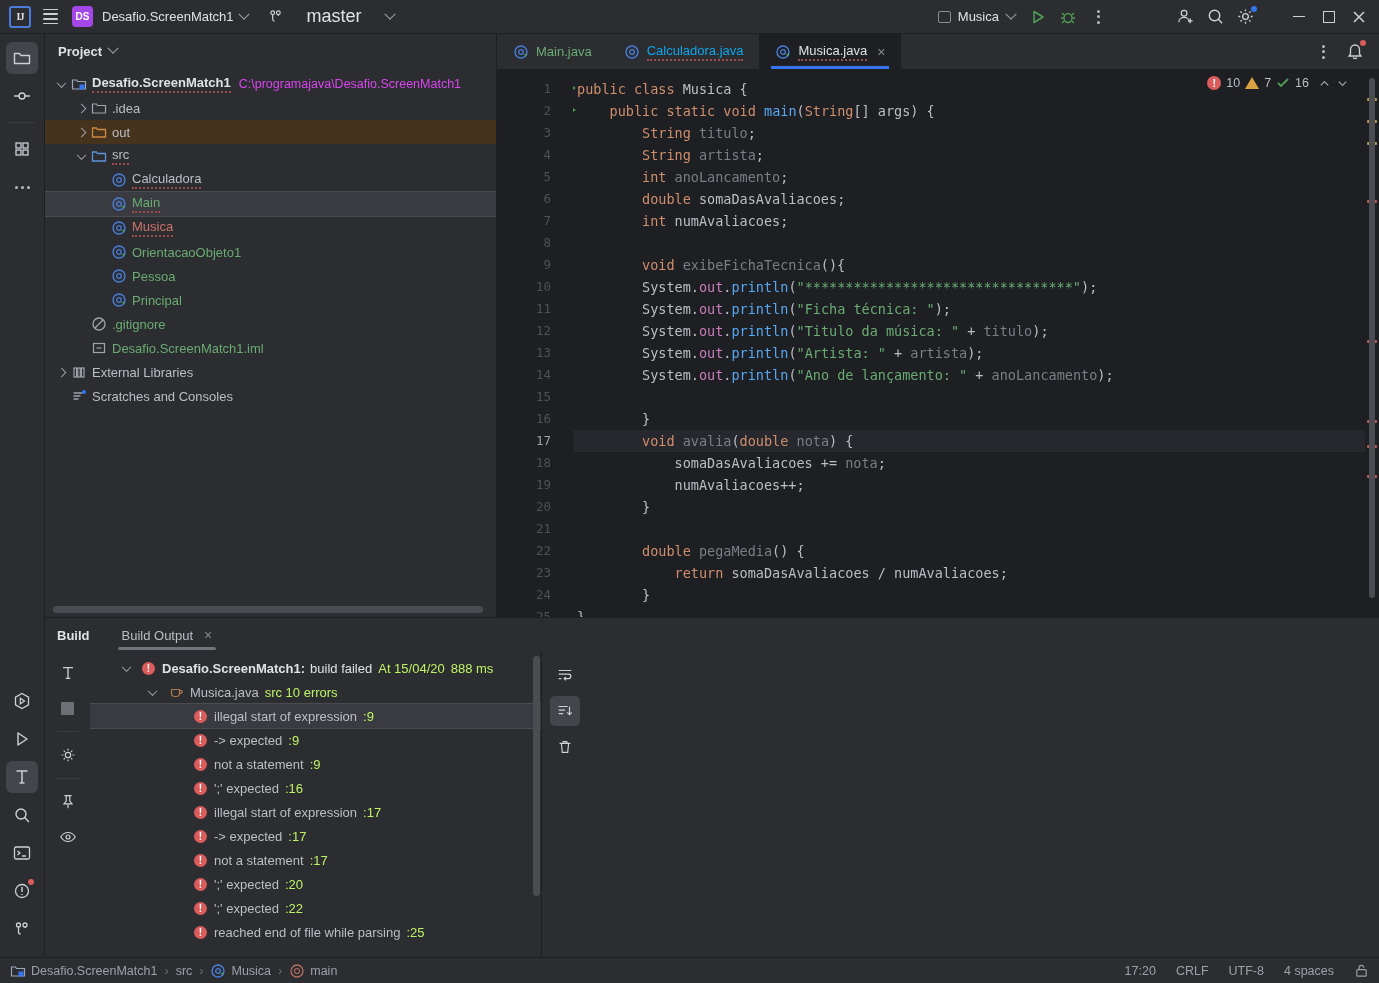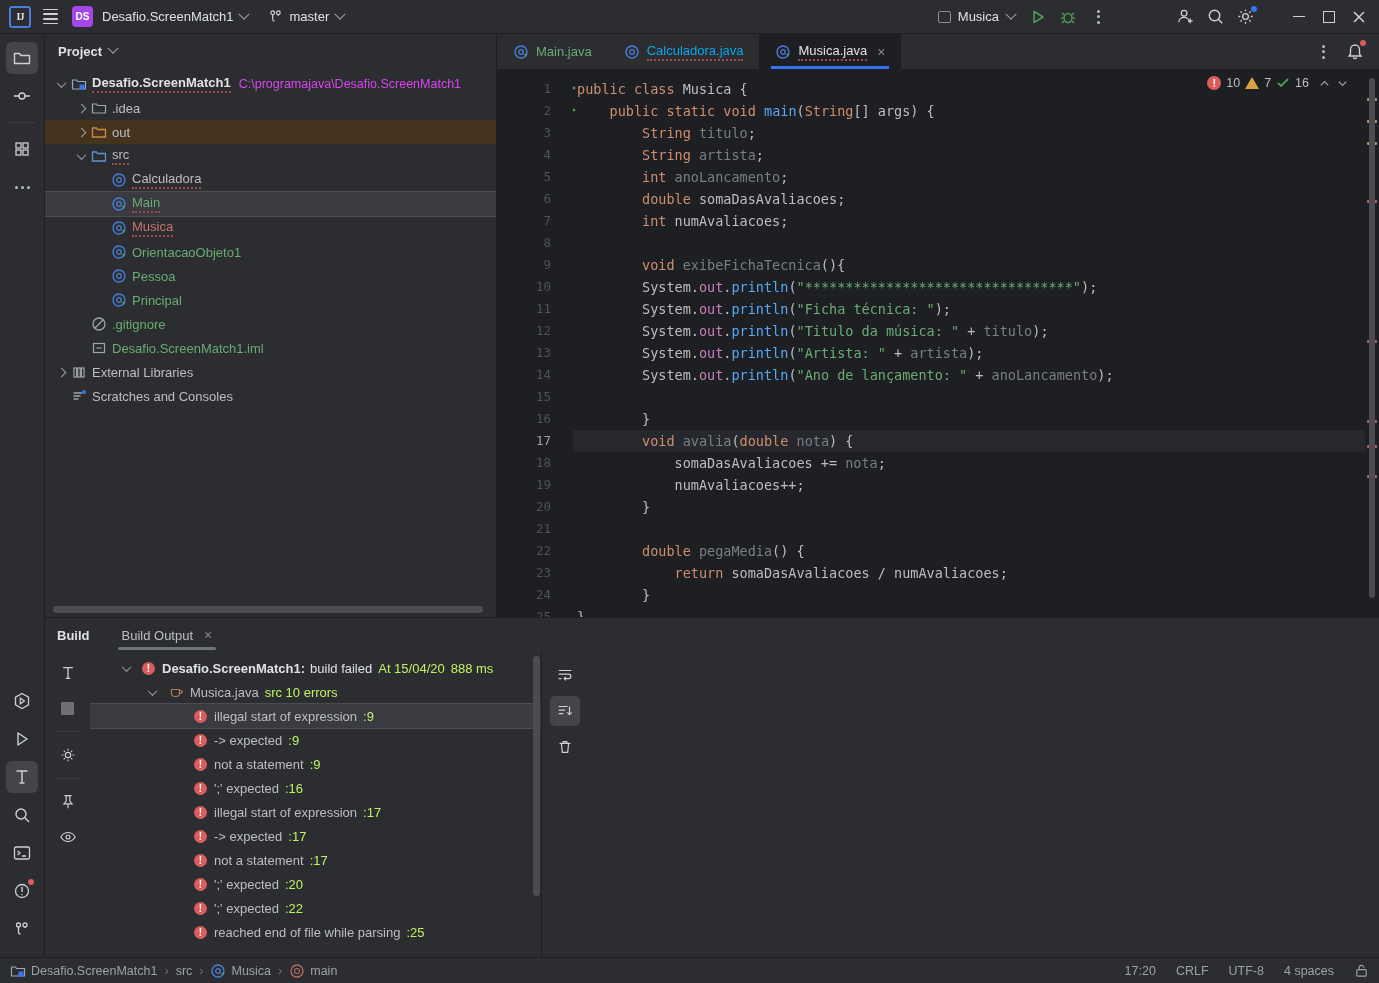--- a/index.html
+++ b/index.html
@@ -30,21 +30,21 @@
   .hamburger { display: flex; flex-direction: column; gap: 3px; }
   .hamburger span { display: block; width: 15px; height: 1.6px; background: #ced0d6; border-radius: 1px; }
   .proj-badge {
     width: 21px; height: 21px; border-radius: 4px; background: #a347e8;
     color: #fff; font-size: 10px; font-weight: bold;
     display: flex; align-items: center; justify-content: center; margin-left: 6px;
   }
   .proj-name { font-size: 13px; color: #dfe1e5; margin-left: 7px; }
   .chev { display: inline-block; width: 8px; height: 8px; border-right: 1.4px solid #9da0a8;
           border-bottom: 1.4px solid #9da0a8; transform: rotate(45deg) translate(-2px,-2px); margin-left: 6px; }
-  .branch { display: flex; align-items: center; margin-left: 18px; font-size: 13px; color: #dfe1e5; gap: 7px; }
+  .branch { display: flex; align-items: center; margin-left: 18px; font-size: 18px; color: #dfe1e5; gap: 24px; }
   .tb-spacer { flex: 1; }
   .run-config {
     display: flex; align-items: center; gap: 7px; font-size: 13px; color: #dfe1e5;
     padding: 3px 7px; border-radius: 5px;
   }
   .rc-square { width: 13px; height: 12px; border: 1.4px solid #8b8e96; border-radius: 2px; }
   .play-tri { width: 0; height: 0; border-left: 10px solid #4f9e55; border-top: 6px solid transparent; border-bottom: 6px solid transparent; }
   .kebab { display: flex; flex-direction: column; gap: 2.5px; align-items: center; }
   .kebab i { width: 3px; height: 3px; background: #b6b9c0; border-radius: 50%; display: block; }
   .notif-dot { position: absolute; top: 4px; right: 4px; width: 6px; height: 6px; border-radius: 50%; background: #3574f0; }

